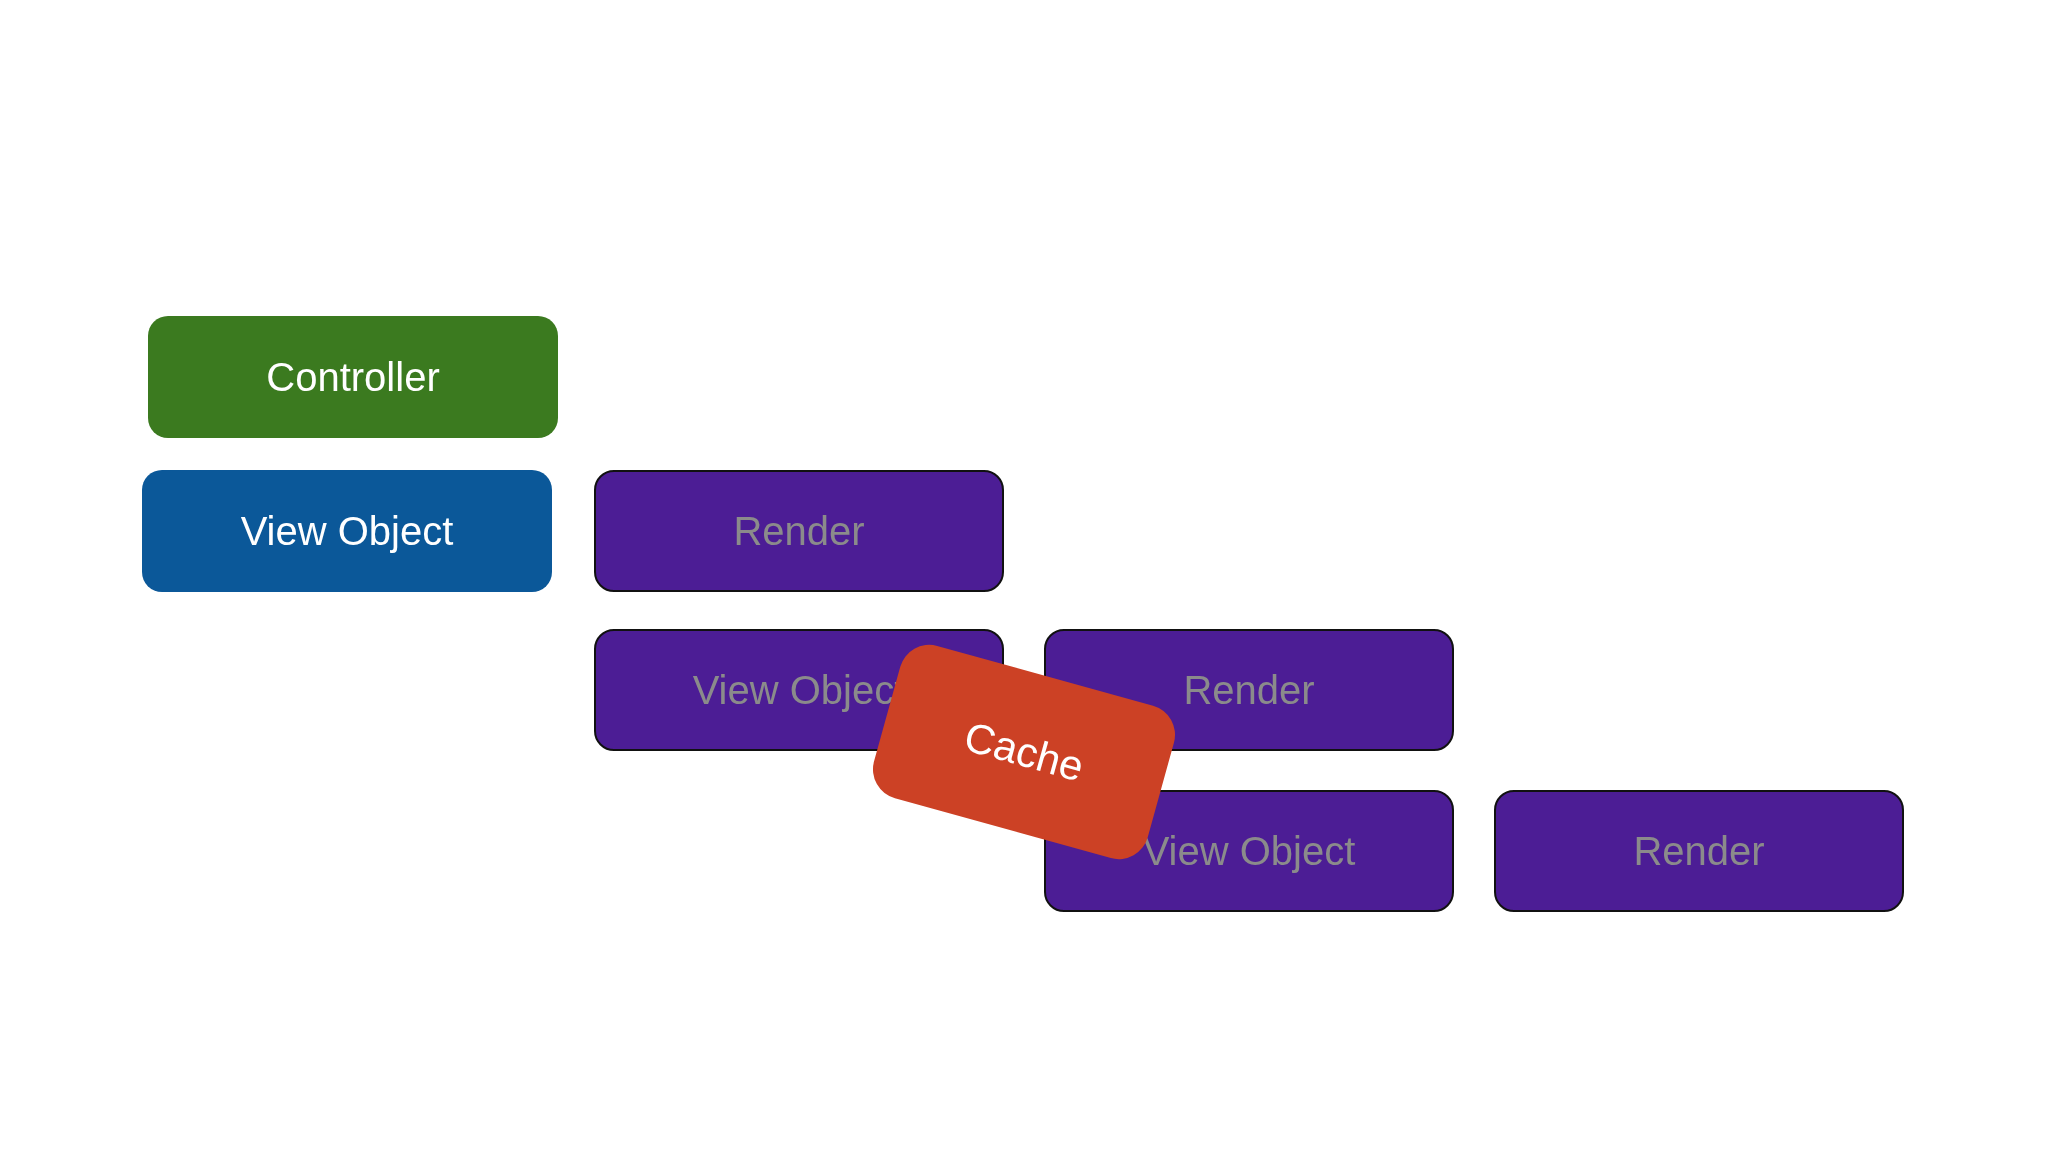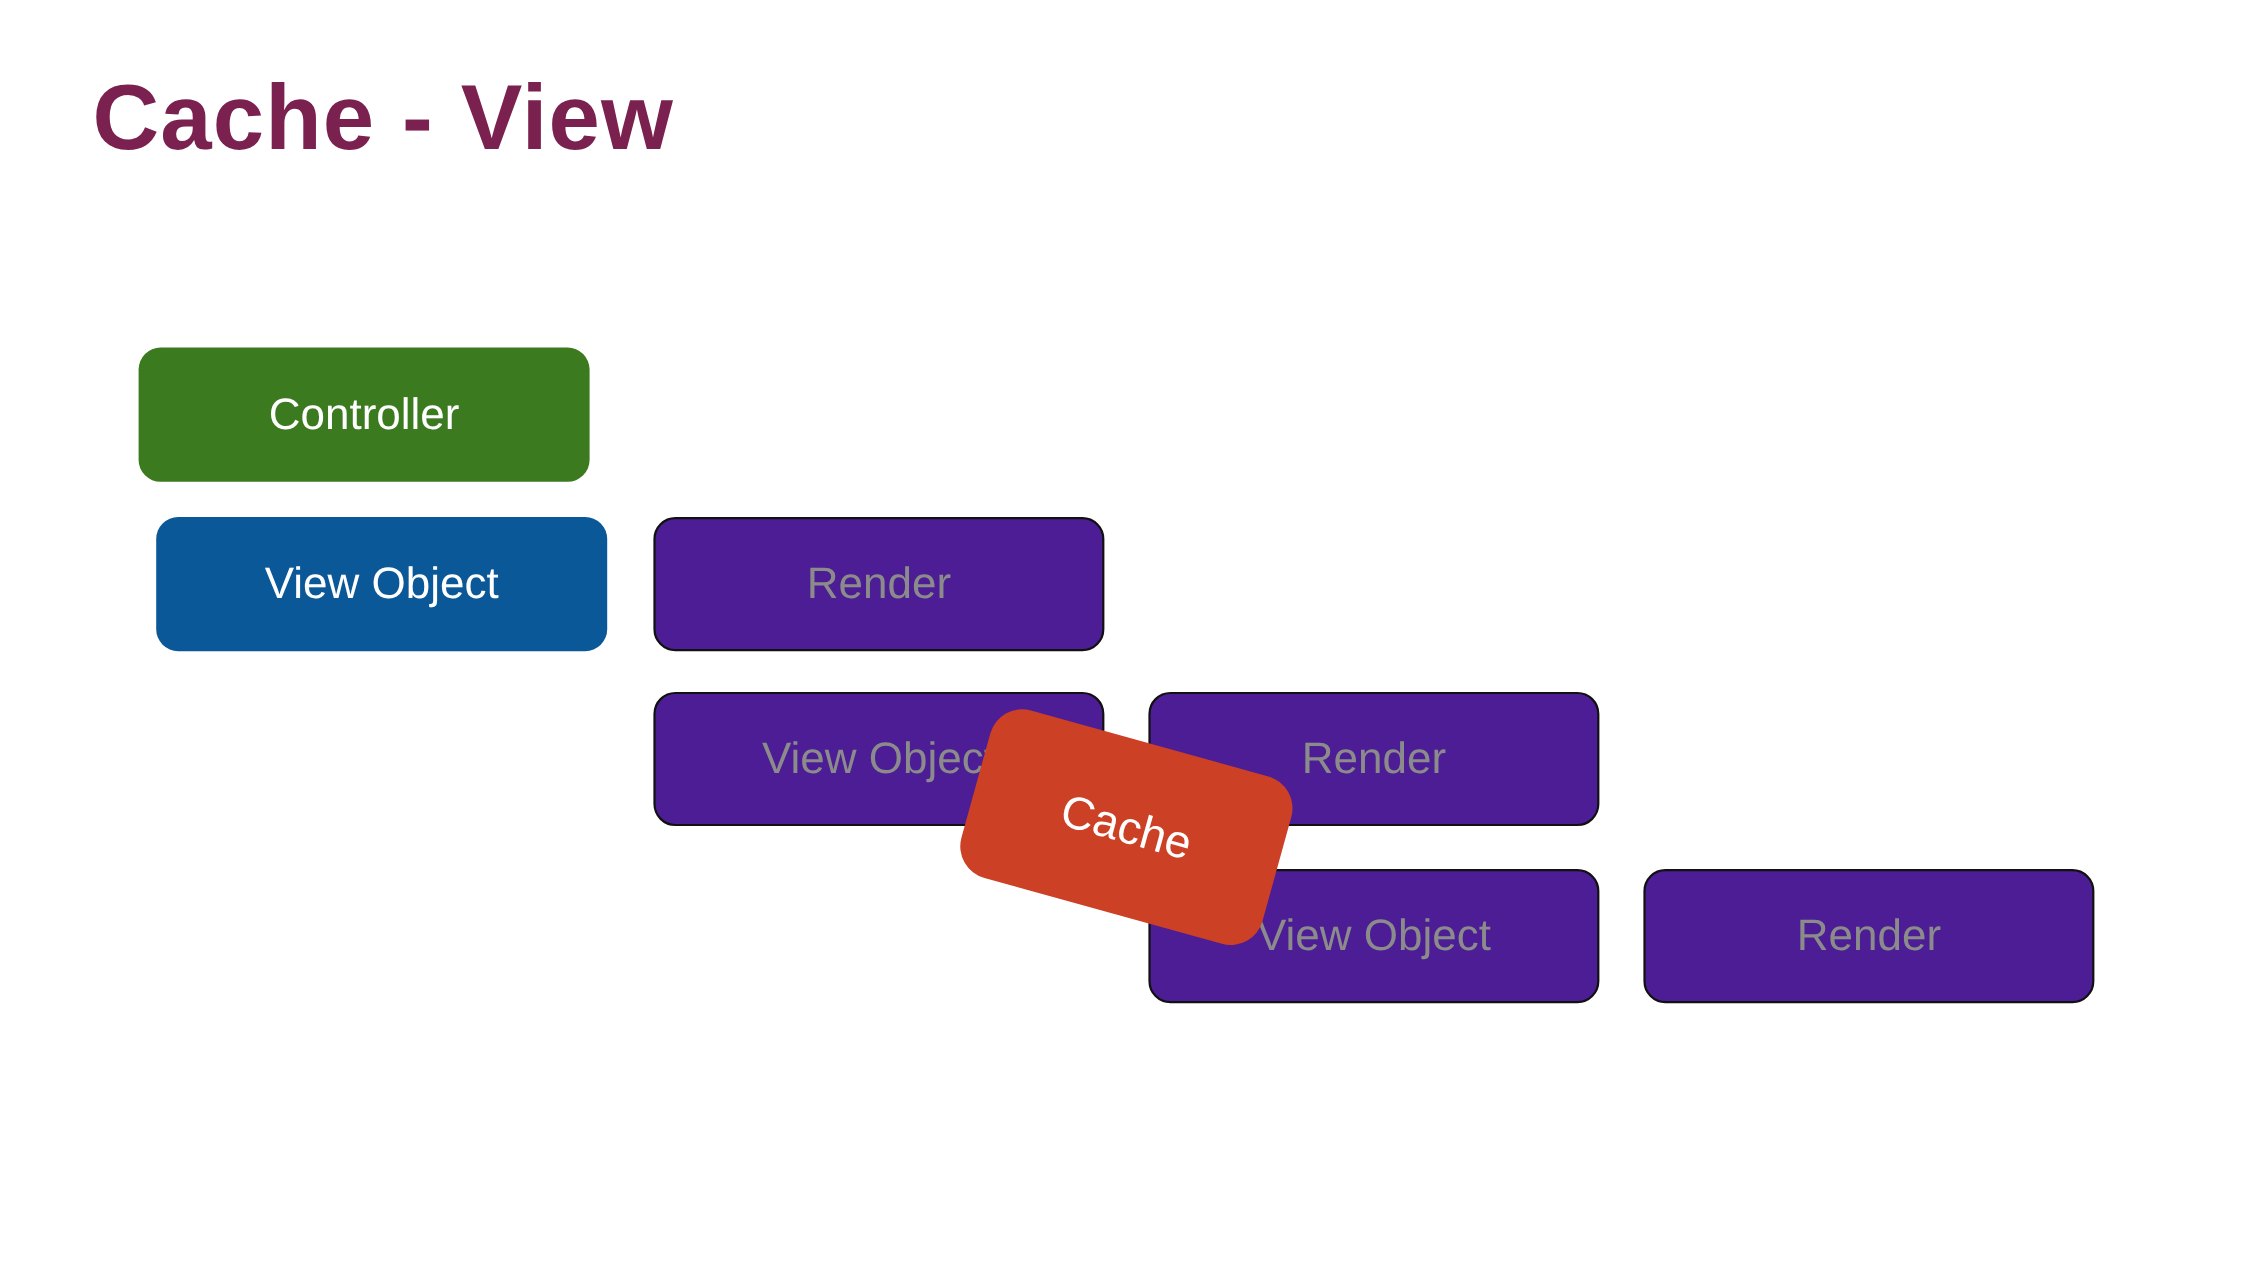--- a/index.html
+++ b/index.html
@@ -34,21 +34,21 @@
     white-space: nowrap;
   }
   .box.green  { background: var(--green, #3b7a1f);  color: var(--light-text, #ffffff); }
   .box.blue   { background: var(--blue, #0b5899);   color: var(--light-text, #ffffff); }
   .box.outlined {
     background: #4c1d95;
     border: 2px solid var(--outline-border, #111111);
     color: var(--muted-text, #8b8b8b);
   }
   
-  .b1 { left: 126px;  top: 316px; text-align: center; }  
+  .b1 { left: 148px;  top: 316px; text-align: center; }  
   .b2 { left: 142px;  top: 470px; }  
   .b3 { left: 594px;  top: 470px; }  
   .b4 { left: 594px;  top: 629px; }  
   .b5 { left: 1044px; top: 629px; }  
   .b6 { left: 1044px; top: 790px; }  
   .b7 { left: 1494px; top: 790px; }  
 
   .cache-box {
     position: absolute;
     left: 882px;
@@ -64,21 +64,20 @@
     font-size: 42px;
     transform: rotate(15.5deg);
     z-index: 10;
   }
 </style>
 </head>
 <body>
 
 <div class="stage">
 
-  <div class="slide-title">Cache - View</div>
 
   <div class="box green b1">Controller</div>
 
   <div class="box blue b2">View Object</div>
 
   <div class="box outlined b3">Render</div>
 
   <div class="box outlined b4">View Object</div>
 
   <div class="box outlined b5">Render</div>

